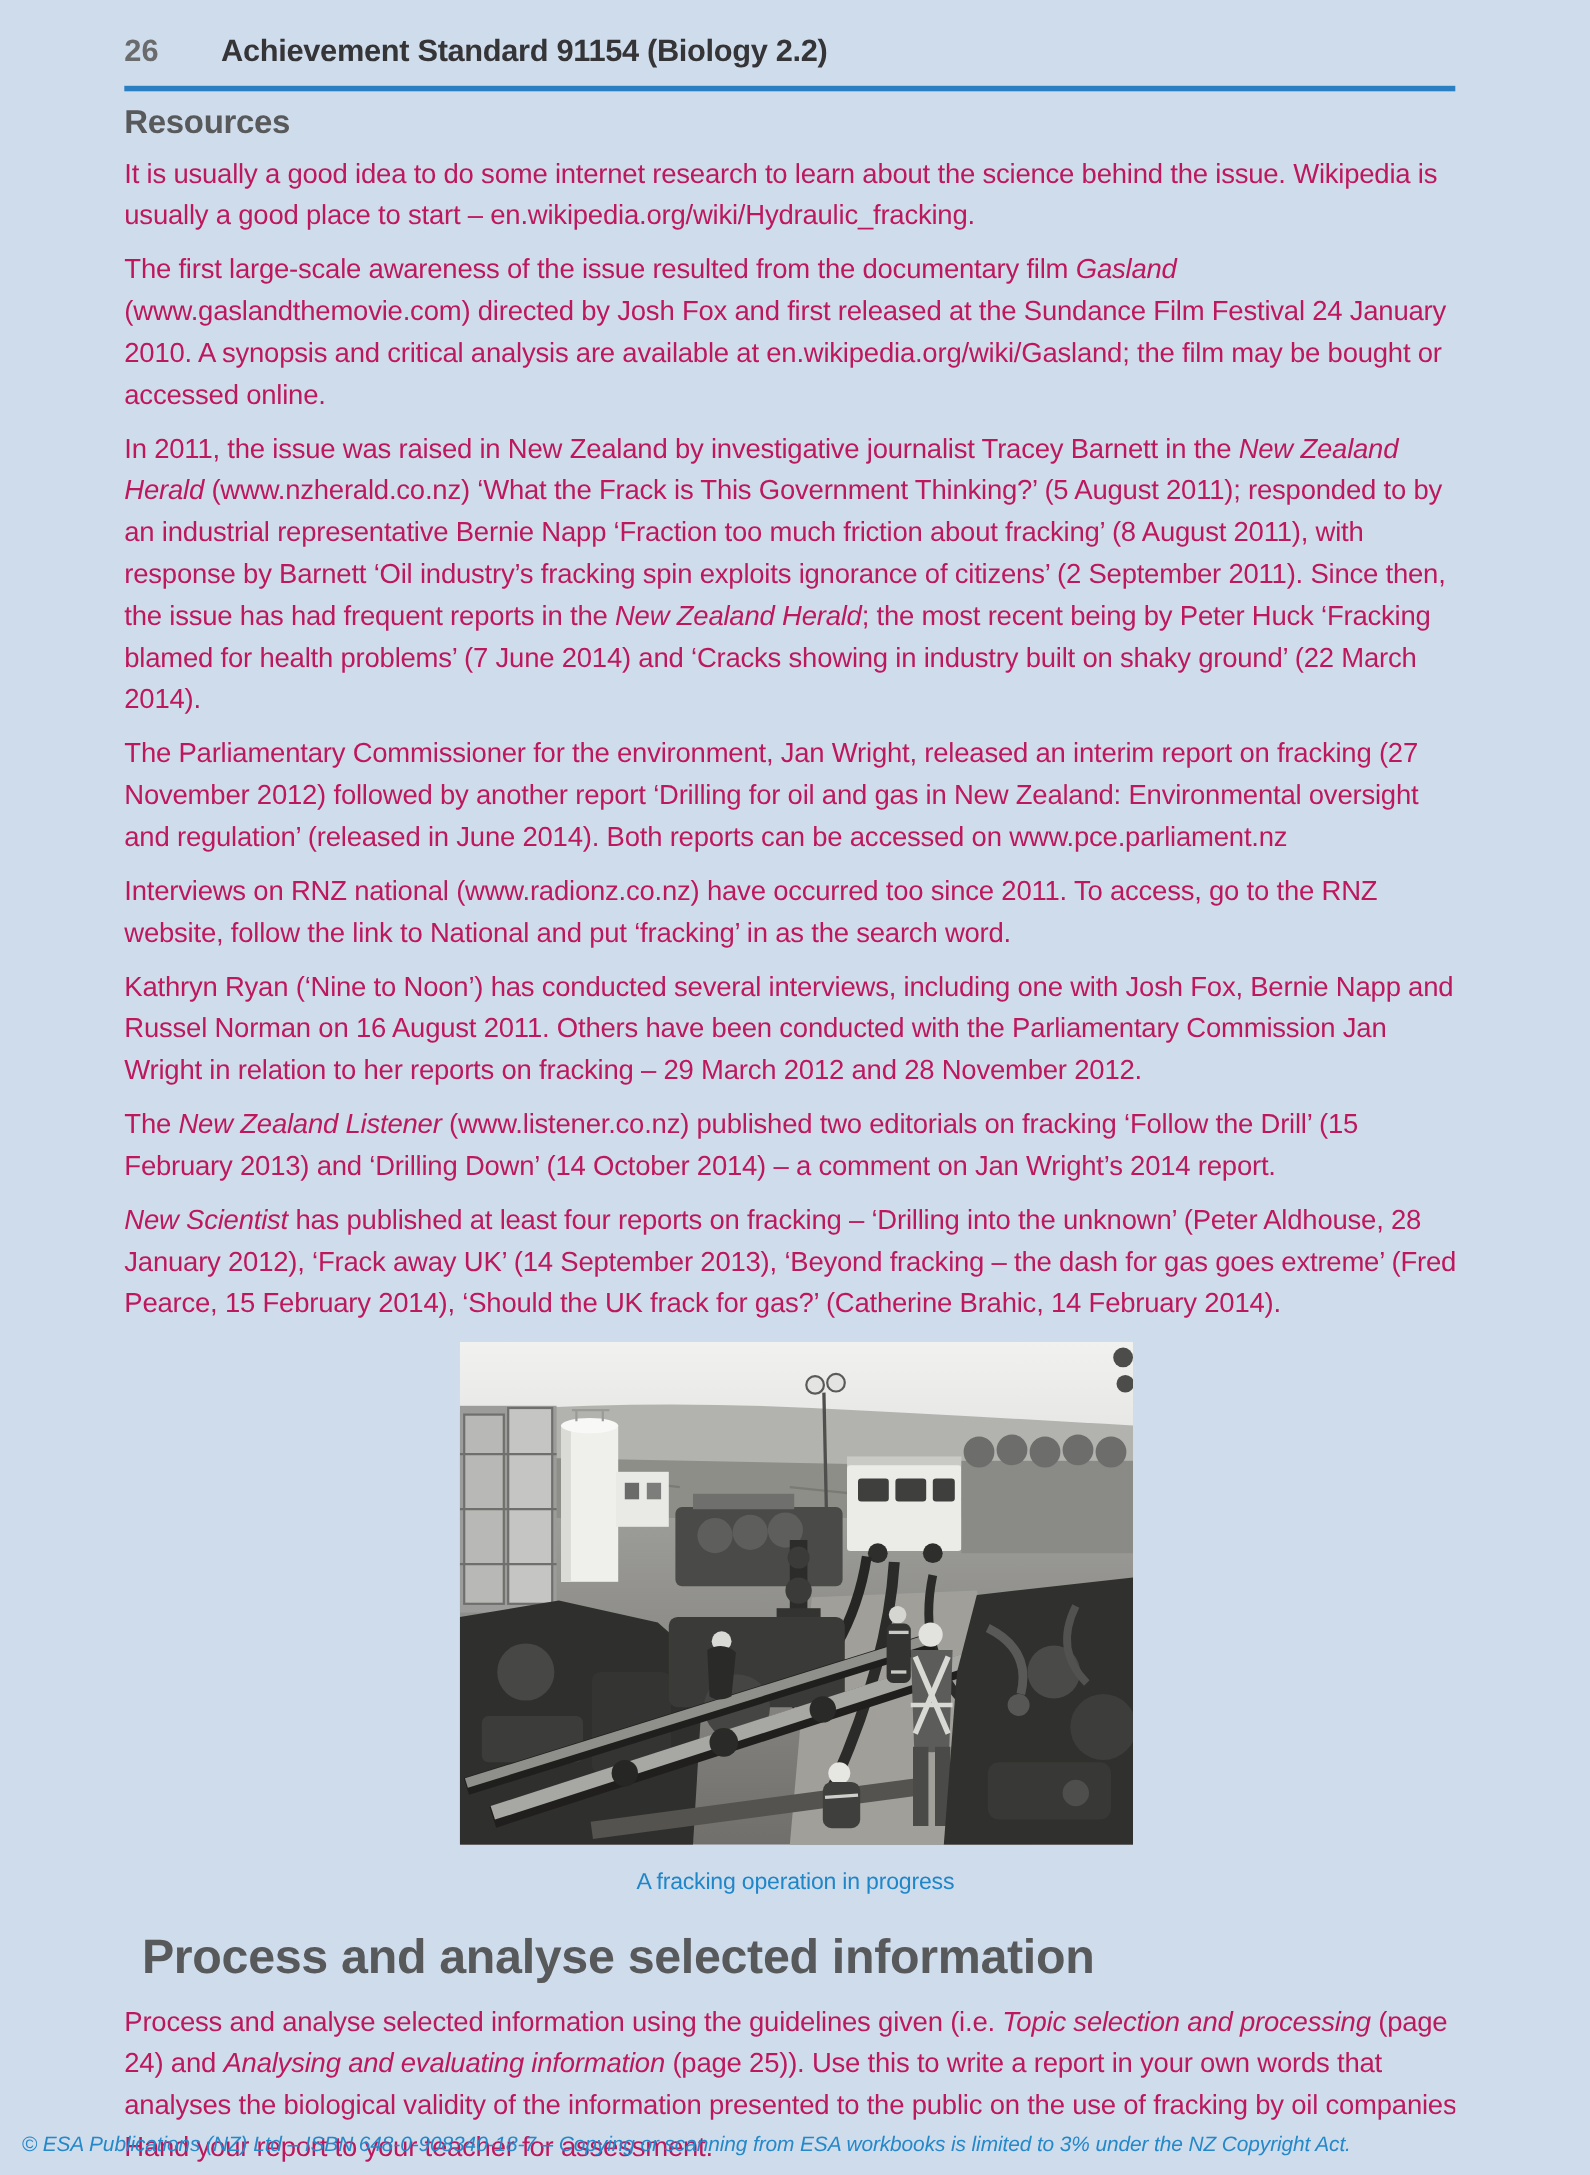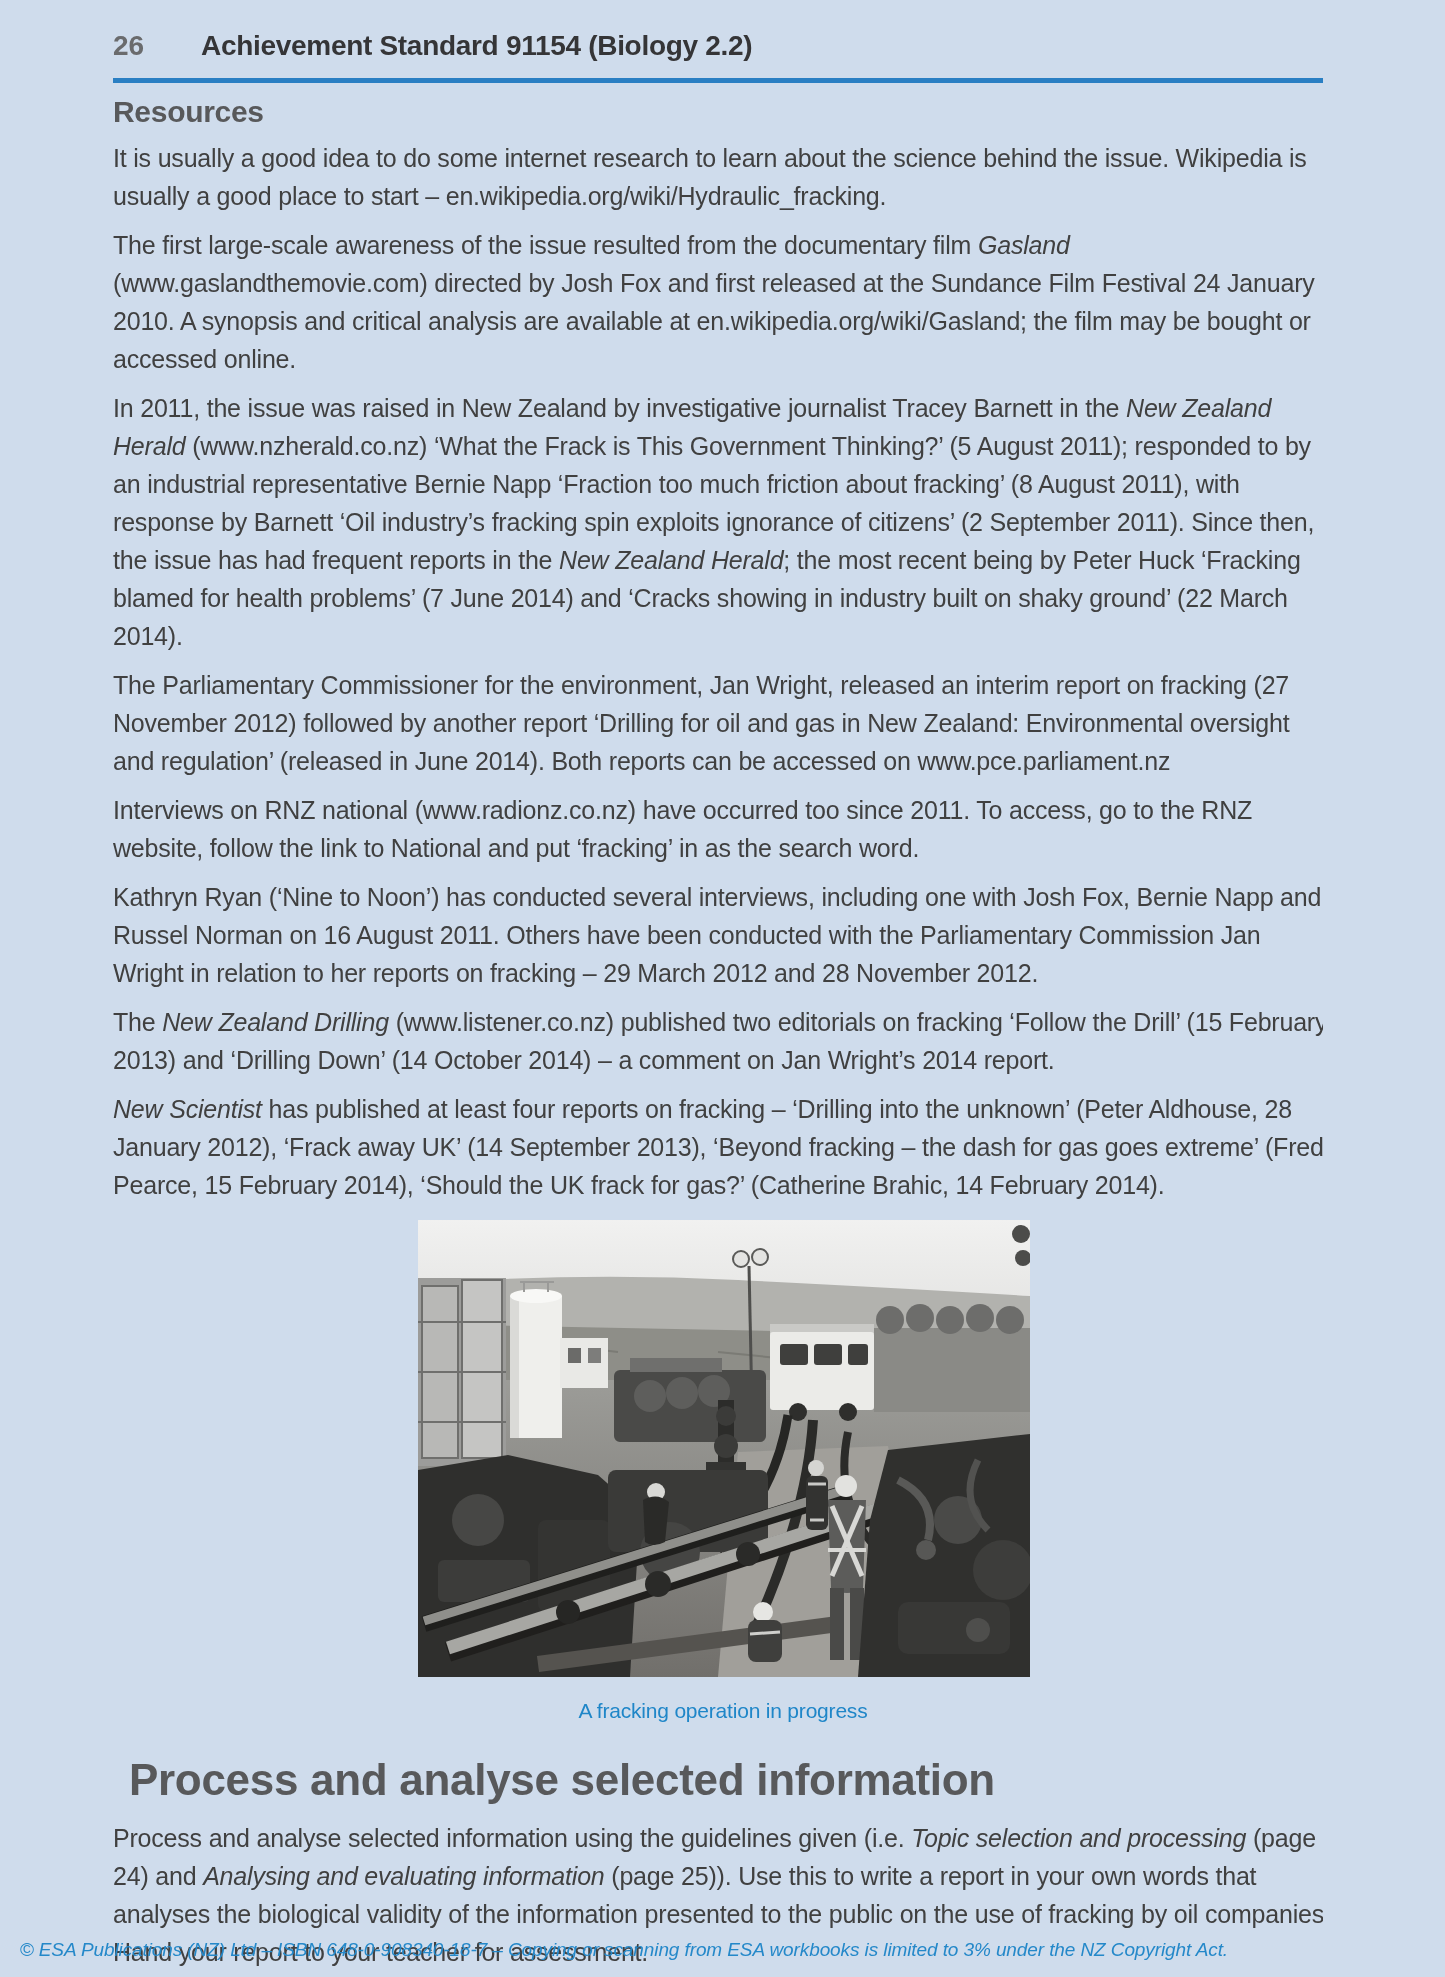--- a/index.html
+++ b/index.html
@@ -9,21 +9,21 @@
     font-family:"Liberation Sans","DejaVu Sans",sans-serif;
     color:#313134;
   }
   .content { position:absolute; left:113px; top:0; width:1220px; }
   .header-row { display:flex; align-items:baseline; padding-top:30px; }
   .page-num { font-weight:bold; font-size:28px; color:#6a6b6d; width:88px; flex:0 0 88px; }
   .header-title { font-weight:bold; font-size:28px; color:#353537; letter-spacing:-0.3px; }
   .rule { height:5px; background:#2a7fc3; margin-top:16px; }
   h2.sec { font-size:30px; color:#58595b; font-weight:bold; margin:12px 0 10px; letter-spacing:-0.3px; }
   h2.sec-big { font-size:44px; color:#58595b; font-weight:bold; margin:32px 16px 14px; letter-spacing:-0.3px; }
-  p.body { font-size:25px; line-height:38px; margin:0 0 11px; letter-spacing:-0.2px; color:#404040; }
+  p.body { font-size:25px; line-height:38px; margin:0 0 11px; letter-spacing:-0.2px; color:#be185d; }
   p.body em { font-style:italic; }
   figure.photo { margin:16px 0 0 305px; width:612px; height:457px; padding:0; }
   figure.photo svg { display:block; width:612px; height:457px; }
   .caption { text-align:center; color:#1f86c8; font-size:21px; margin-top:22px; letter-spacing:-0.2px; }
   .footer {
     position:absolute; bottom:16px; right:95px;
     font-style:italic; color:#2488c9; font-size:19px; letter-spacing:-0.1px;
   }
 </style>
 </head>
@@ -39,21 +39,21 @@
     <div class="rule"></div>
 
     <h2 class="sec">Resources</h2>
 
     <p class="body"><span>It is usually a good idea to do some internet research to learn about the science behind the issue. Wikipedia is usually a good place to start – en.wikipedia.org/wiki/Hydraulic_fracking.</span></p>
     <p class="body"><span>The first large-scale awareness of the issue resulted from the documentary film </span><em>Gasland</em><span> (www.gaslandthemovie.com) directed by Josh Fox and first released at the Sundance Film Festival 24 January 2010. A synopsis and critical analysis are available at en.wikipedia.org/wiki/Gasland; the film may be bought or accessed online.</span></p>
     <p class="body"><span>In 2011, the issue was raised in New Zealand by investigative journalist Tracey Barnett in the </span><em>New Zealand Herald</em><span> (www.nzherald.co.nz) ‘What the Frack is This Government Thinking?’ (5 August 2011); responded to by an industrial representative Bernie Napp ‘Fraction too much friction about fracking’ (8 August 2011), with response by Barnett ‘Oil industry’s fracking spin exploits ignorance of citizens’ (2 September 2011). Since then, the issue has had frequent reports in the </span><em>New Zealand Herald</em><span>; the most recent being by Peter Huck ‘Fracking blamed for health problems’ (7 June 2014) and ‘Cracks showing in industry built on shaky ground’ (22 March 2014).</span></p>
     <p class="body"><span>The Parliamentary Commissioner for the environment, Jan Wright, released an interim report on fracking (27 November 2012) followed by another report ‘Drilling for oil and gas in New Zealand: Environmental oversight and regulation’ (released in June 2014). Both reports can be accessed on www.pce.parliament.nz</span></p>
     <p class="body"><span>Interviews on RNZ national (www.radionz.co.nz) have occurred too since 2011. To access, go to the RNZ website, follow the link to National and put ‘fracking’ in as the search word.</span></p>
     <p class="body"><span>Kathryn Ryan (‘Nine to Noon’) has conducted several interviews, including one with Josh Fox, Bernie Napp and Russel Norman on 16 August 2011. Others have been conducted with the Parliamentary Commission Jan Wright in relation to her reports on fracking – 29 March 2012 and 28 November 2012.</span></p>
-    <p class="body"><span>The </span><em>New Zealand Drilling</em><span> (www.listener.co.nz) published two editorials on fracking ‘Follow the Drill’ (15 February 2013) and ‘Drilling Down’ (14 October 2014) – a comment on Jan Wright’s 2014 report.</span></p>
+    <p class="body"><span>The </span><em>New Zealand Listener</em><span> (www.listener.co.nz) published two editorials on fracking ‘Follow the Drill’ (15 February 2013) and ‘Drilling Down’ (14 October 2014) – a comment on Jan Wright’s 2014 report.</span></p>
     <p class="body"><em>New Scientist</em><span> has published at least four reports on fracking – ‘Drilling into the unknown’ (Peter Aldhouse, 28 January 2012), ‘Frack away UK’ (14 September 2013), ‘Beyond fracking – the dash for gas goes extreme’ (Fred Pearce, 15 February 2014), ‘Should the UK frack for gas?’ (Catherine Brahic, 14 February 2014).</span></p>
 
     <figure class="photo">
       <svg viewBox="0 0 612 457" xmlns="http://www.w3.org/2000/svg">
         <defs>
           <linearGradient id="sky" x1="0" y1="0" x2="0" y2="1">
             <stop offset="0" stop-color="#f1f1f0"></stop>
               <stop offset="1" stop-color="#d8d8d6"></stop>
           </linearGradient>
           <linearGradient id="ground" x1="0" y1="0" x2="0" y2="1">

